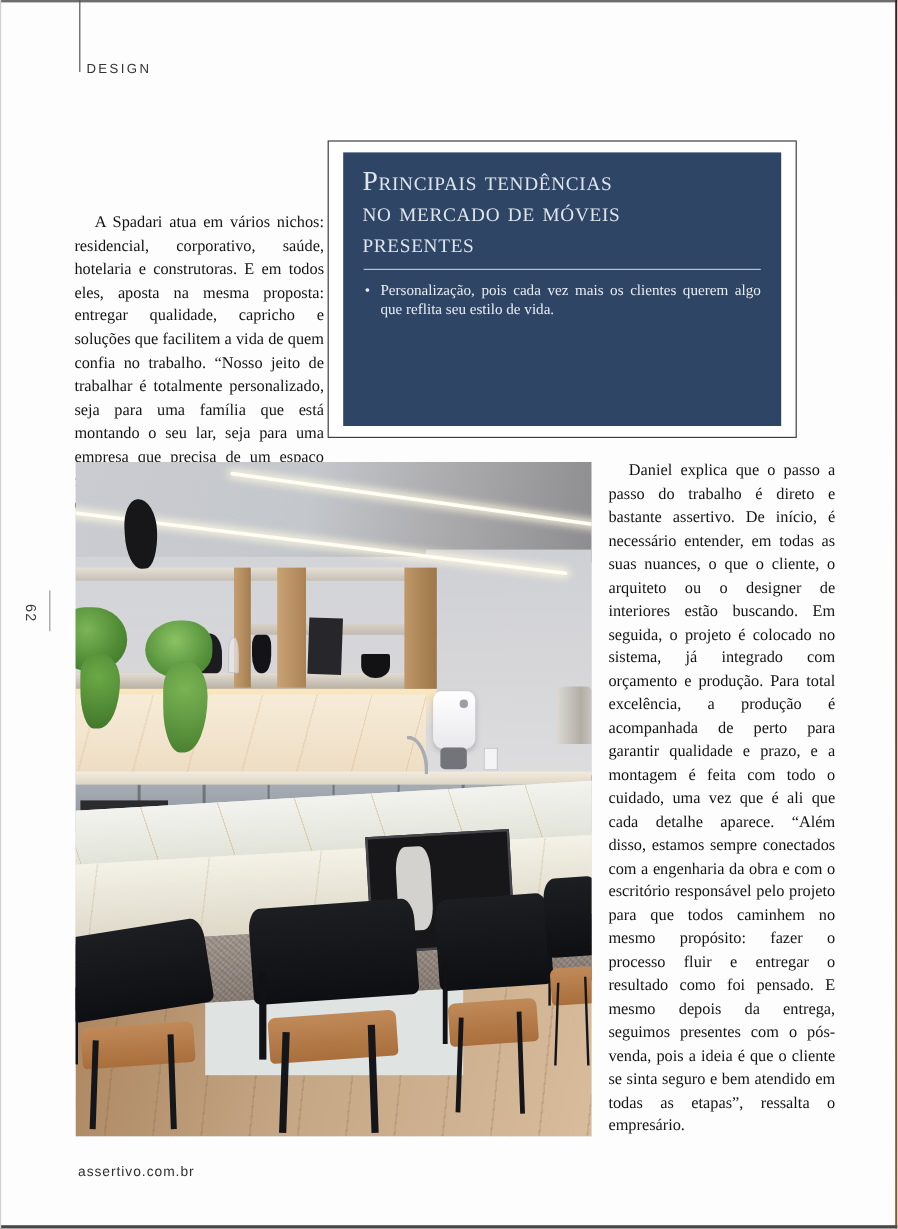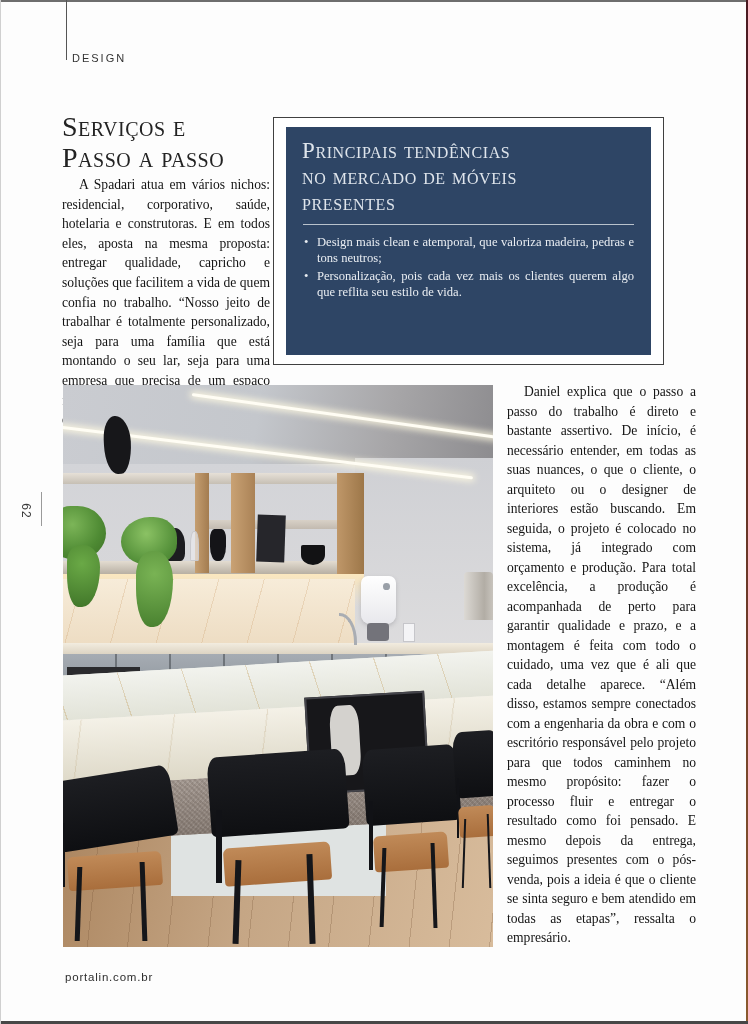--- a/index.html
+++ b/index.html
@@ -144,39 +144,34 @@
 <div class="page">
 
   <div class="edge-top"></div>
   <div class="edge-right"></div>
   <div class="edge-bottom"></div>
   <div class="edge-left"></div>
 
   <div class="kicker-rule"></div>
   <div class="kicker">DESIGN</div>
 
-  <div class="headline">
-    <div>Serviços e</div>
-    <div>Passo a passo</div>
-  </div>
 
   <div class="col-left">
     <p class="indent">A Spadari atua em vários nichos: residencial, corporativo, saúde, hotelaria e construtoras. E em todos eles, aposta na mesma proposta: entregar qualidade, capricho e soluções que facilitem a vida de quem confia no trabalho. “Nosso jeito de trabalhar é totalmente personalizado, seja para uma família que está montando o seu lar, seja para uma empresa que precisa de um espaço funcional ou para uma construtora que vai entregar um empreendimento</p>
   </div>
 
   <div class="hbox">
     <div class="hbox-inner">
       <div class="hbox-title">
         <div>Principais tendências</div>
         <div>no mercado de móveis</div>
         <div>presentes</div>
       </div>
       <hr class="hbox-rule">
       <ul class="hbox-list">
-        <li>Design mais clean e atemporal, que valoriza madeira, pedras e tons neutros;</li>
         <li>Personalização, pois cada vez mais os clientes querem algo que reflita seu estilo de vida.</li>
       </ul>
     </div>
   </div>
 
   <div class="photo">
     <div class="ph-ceiling"></div>
     <div class="ph-led1"></div>
     <div class="ph-led2"></div>
     <div class="ph-wall-back"></div>
@@ -250,15 +245,15 @@
 
   <div class="col-right">
     <p class="indent">Daniel explica que o passo a passo do trabalho é direto e bastante assertivo. De início, é necessário entender, em todas as suas nuances, o que o cliente, o arquiteto ou o designer de interiores estão buscando. Em seguida, o projeto é colocado no sistema, já integrado com orçamento e produção. Para total excelência, a produção é acompanhada de perto para garantir qualidade e prazo, e a montagem é feita com todo o cuidado, uma vez que é ali que cada detalhe aparece. “Além disso, estamos sempre conectados com a engenharia da obra e com o escritório responsável pelo projeto para que todos caminhem no mesmo propósito: fazer o processo fluir e entregar o resultado como foi pensado. E mesmo depois da entrega, seguimos presentes com o pós-venda, pois a ideia é que o cliente se sinta seguro e bem atendido em todas as etapas”, ressalta o empresário.</p>
   </div>
 
   <div class="pagenum-wrap">
     <span class="pagenum">62</span>
   </div>
   <div class="pagenum-rule"></div>
 
-  <div class="footer-url">portalin.com.br</div>
+  <div class="footer-url">assertivo.com.br</div>
 
 </div>
 
 </body></html>

